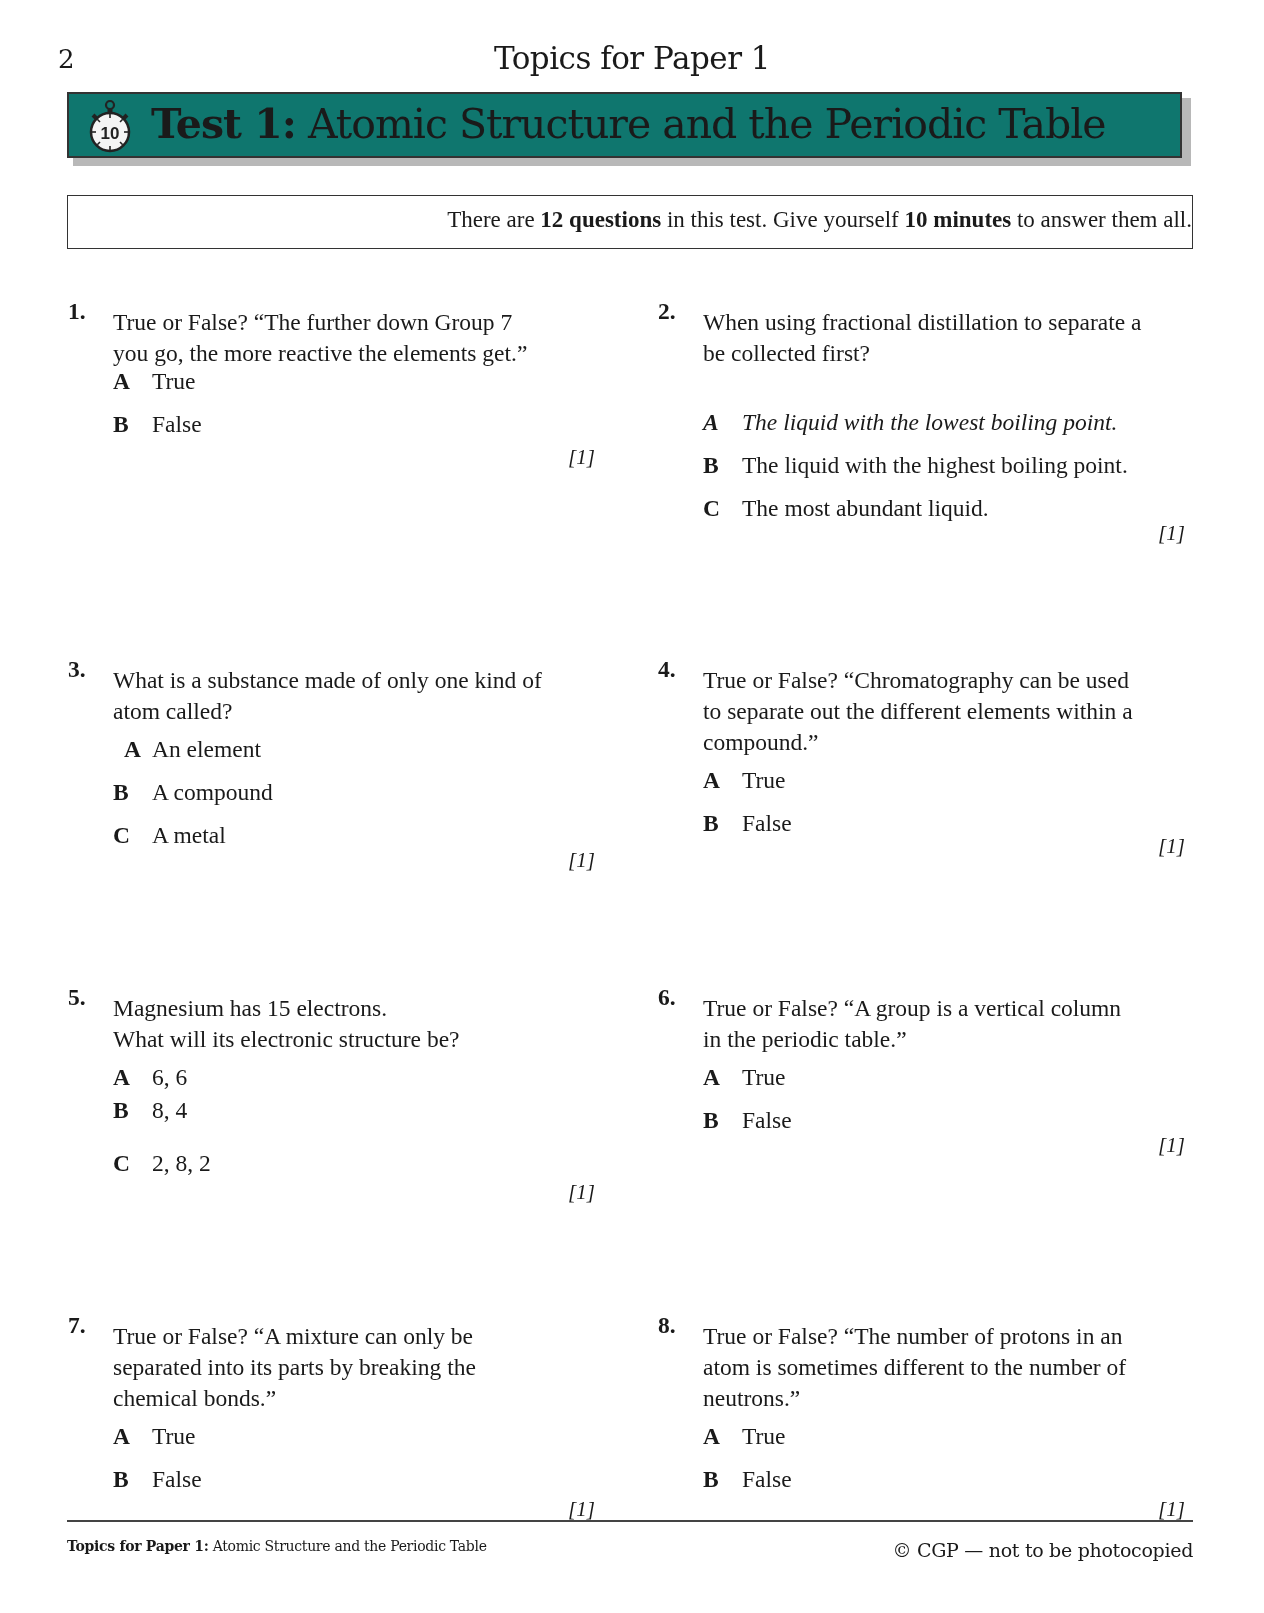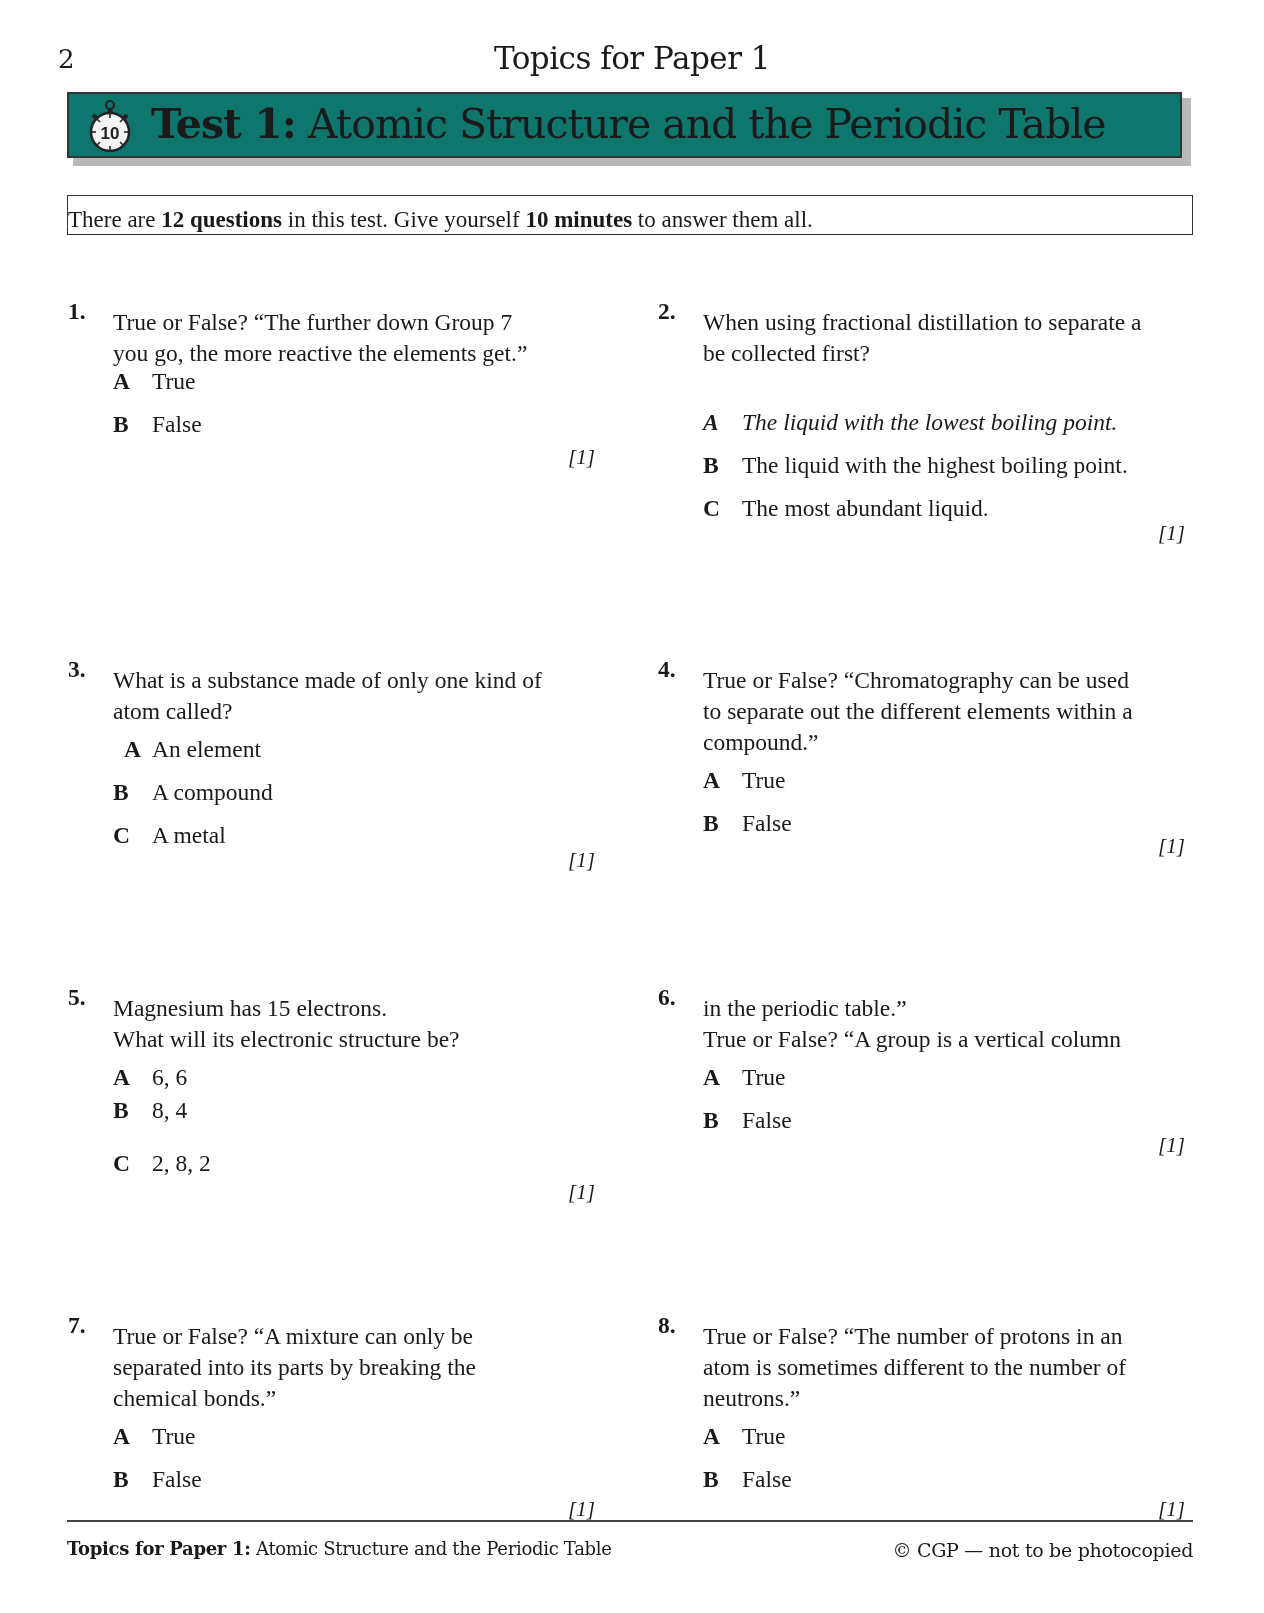--- a/index.html
+++ b/index.html
@@ -9,31 +9,31 @@
 
   .page-number { position: absolute; left: 58px; top: 44px; font-size: 26px; }
   .running-head { position: absolute; left: 0; width: 1264px; top: 40px; text-align: center; font-size: 31px; letter-spacing: -0.5px; }
 
   .banner-shadow { position: absolute; left: 73px; top: 98px; width: 1118px; height: 68px; background: #b8b8b8; }
   .banner { position: absolute; left: 67px; top: 92px; width: 1115px; height: 66px; background: #0f766e; border: 2px solid #333; box-sizing: border-box; display: flex; align-items: center; }
   .stopwatch { position: absolute; left: 17px; top: 4px; width: 48px; height: 56px; }
   .banner-title { position: absolute; left: 82px; top: 6px; font-size: 41px; letter-spacing: -1px; white-space: nowrap; }
   .banner-title b { font-weight: 900; }
 
-  .instructions { position: absolute; left: 67px; top: 195px; width: 1126px; height: 40px; border: 1.5px solid #333; box-sizing: border-box; text-align: left; font-size: 23px; line-height: 47px; }
+  .instructions { position: absolute; left: 67px; top: 195px; width: 1126px; height: 54px; border: 1.5px solid #333; box-sizing: border-box; text-align: right; font-size: 23px; line-height: 47px; }
 
   .q { position: absolute; width: 500px; font-size: 23.5px; line-height: 31px; }
   .q-num { position: absolute; left: 0; top: 0; font-weight: bold; }
   .q-text { position: absolute; left: 45px; top: 11px; width: 470px; }
   .opt { position: absolute; left: 45px; white-space: nowrap; }
   .opt-letter { display: inline-block; width: 39px; font-weight: bold; }
   .marks { position: absolute; font-style: italic; font-size: 21px; }
 
   .footer-rule { position: absolute; left: 67px; top: 1520px; width: 1126px; height: 2px; background: #444; }
-  .footer-left { position: absolute; left: 67px; top: 1538px; font-size: 18px; white-space: nowrap; letter-spacing: -0.3px; }
+  .footer-left { position: absolute; left: 67px; top: 1538px; font-size: 14px; white-space: nowrap; letter-spacing: -0.3px; }
   .footer-left b { font-weight: 900; }
   .footer-right { position: absolute; right: 71px; top: 1539px; font-size: 19px; white-space: nowrap; letter-spacing: -0.3px; }
 </style>
 </head>
 <body>
 
 <div class="page-number slab">2</div>
 <div class="running-head slab">Topics for Paper 1</div>
 
 <div class="banner-shadow"></div>
@@ -112,22 +112,22 @@
         <div>What will its electronic structure be?</div>
       </div>
       <div class="opt" style="top: 80px;"><span class="opt-letter">A</span><span>6, 6</span></div>
       <div class="opt" style="top: 113px;"><span class="opt-letter">B</span><span>8, 4</span></div>
       <div class="opt" style="top: 166px;"><span class="opt-letter">C</span><span>2, 8, 2</span></div>
       <div class="marks" style="left: 500px; top: 195px;">[1]</div>
     </div>
     <div class="q serif" style="left: 658px; top: 982px;">
       <span class="q-num">6.</span>
       <div class="q-text">
+        <div>True or False?  “A group is a vertical column</div>
         <div>in the periodic table.”</div>
-        <div>True or False?  “A group is a vertical column</div>
       </div>
       <div class="opt" style="top: 80px;"><span class="opt-letter">A</span><span>True</span></div>
       <div class="opt" style="top: 123px;"><span class="opt-letter">B</span><span>False</span></div>
       <div class="marks" style="left: 500px; top: 148px;">[1]</div>
     </div>
     <div class="q serif" style="left: 68px; top: 1310px;">
       <span class="q-num">7.</span>
       <div class="q-text">
         <div>True or False?  “A mixture can only be</div>
         <div>separated into its parts by breaking the</div>

